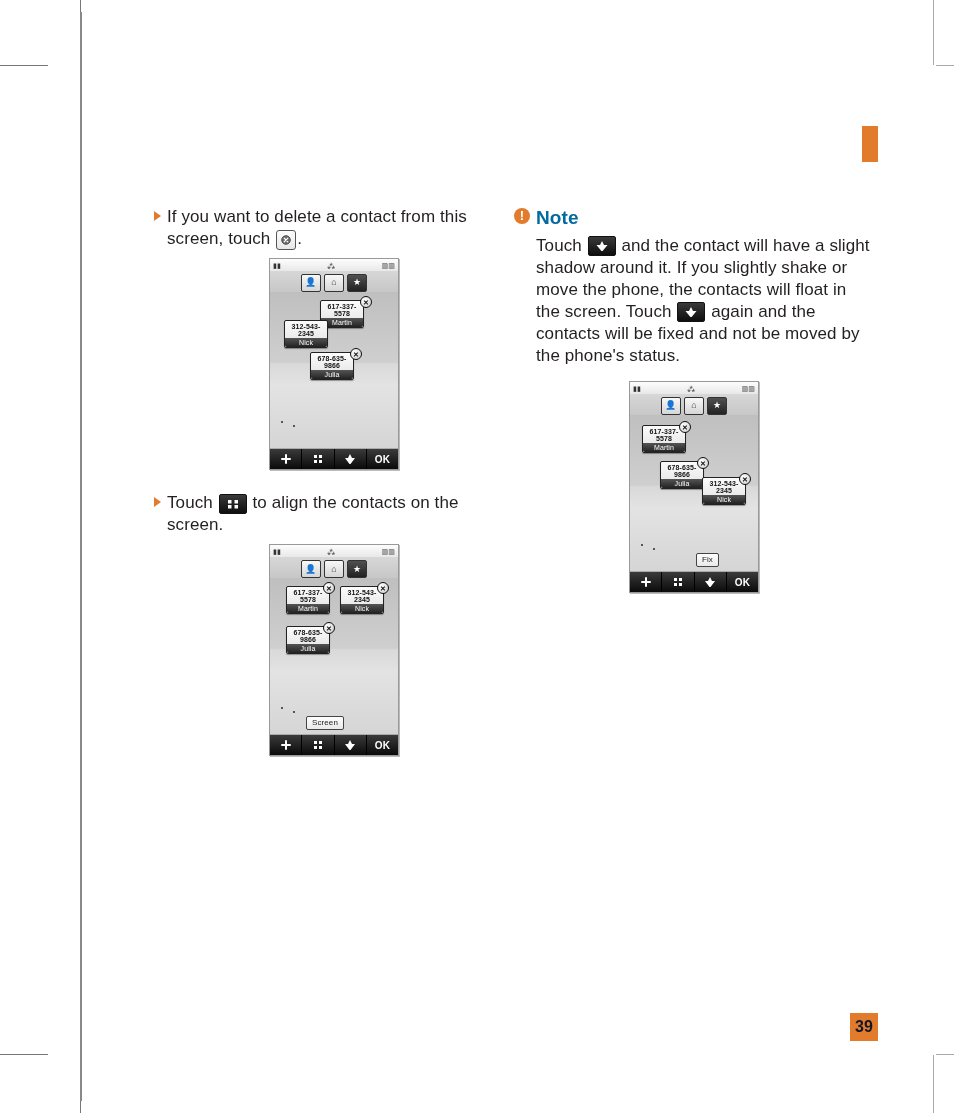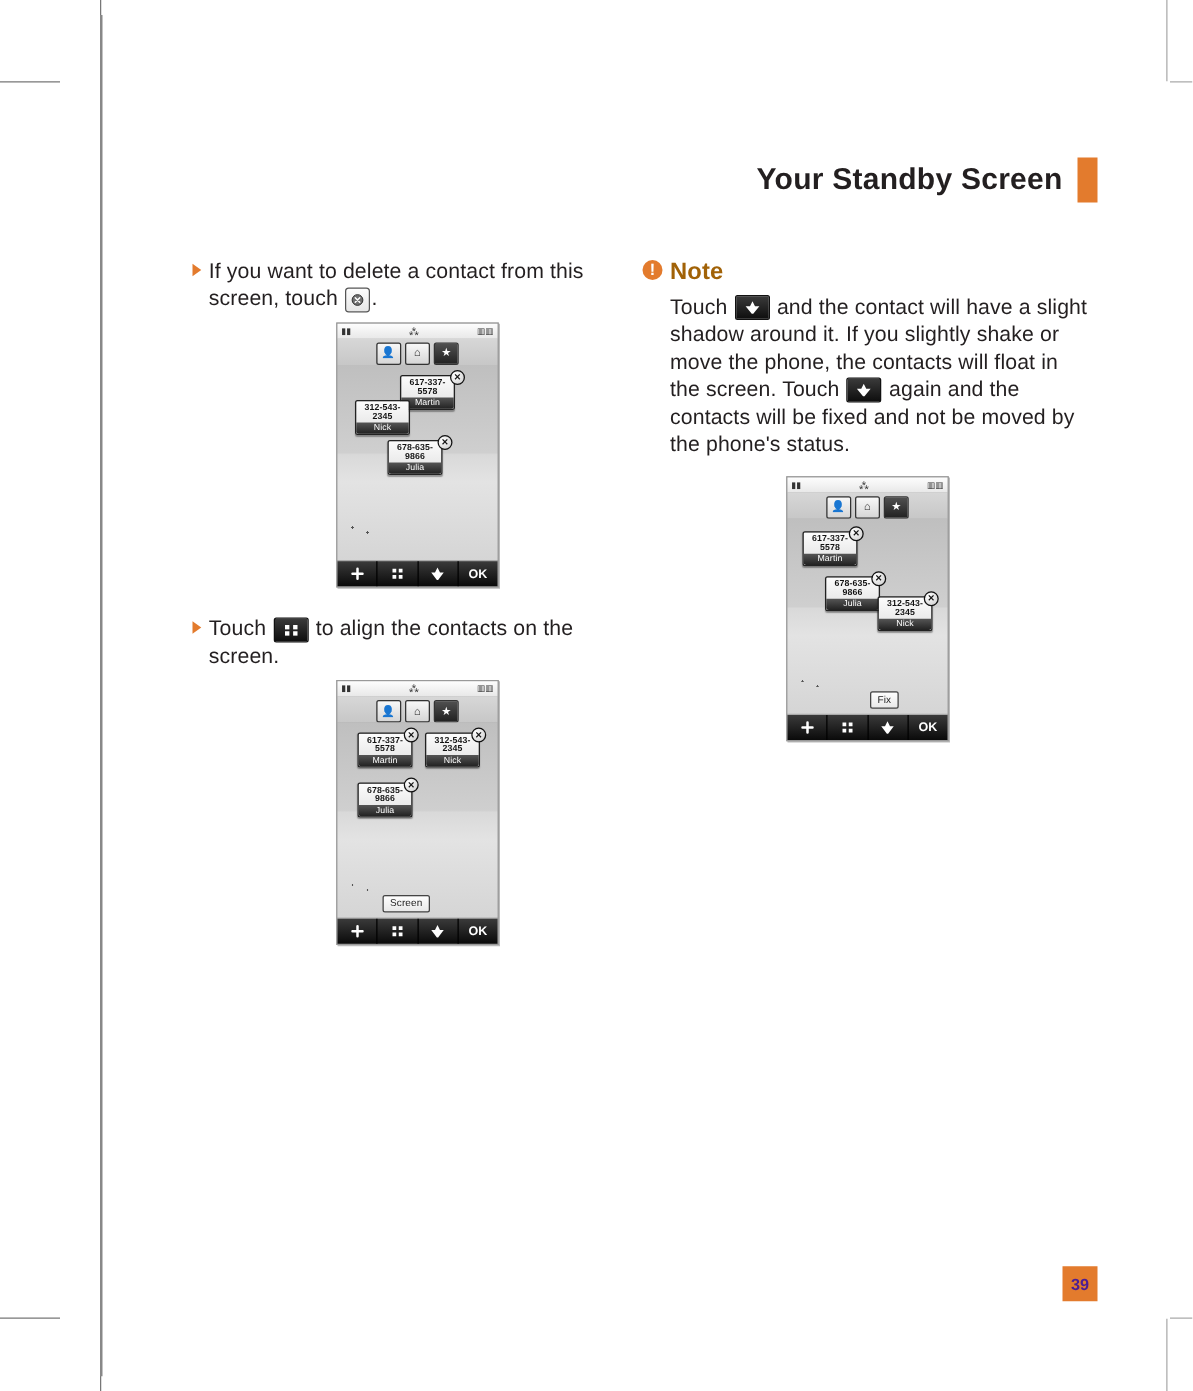--- a/index.html
+++ b/index.html
@@ -107,21 +107,21 @@
   }
 
   .note-row { display:flex; gap:6px; align-items:flex-start; margin-bottom:4px; }
   .note-bang {
     width:16px;height:16px;border-radius:50%;
     background:#e37b2d;color:#fff;
     font-size:13px;font-weight:700;
     display:inline-flex;align-items:center;justify-content:center;
     margin-top:2px; flex:0 0 auto;
   }
-  .note-title { font-size:19px; font-weight:700; color:#a16207; font-stretch: condensed; }
+  .note-title { font-size:19px; font-weight:700; color:#0369a1; font-stretch: condensed; }
   .note-body { margin-left: 22px; }
 
   .screenshot-wrap { text-align:center; margin: 8px 0 22px 0; }
   .phone {
     width: 128px;
     border: 1px solid #999;
     box-shadow: 1px 1px 0 #bbb;
     display: inline-block;
     text-align: left;
     background: #aaa;
@@ -200,43 +200,42 @@
   }
   .phone .bottombar .bb:last-child { border-right:none; }
   .phone .bottombar .bb svg { display:block; }
 
   .page-num-box {
     position:absolute;
     right: 48px;
     bottom: 14px;
     width: 28px; height: 28px;
     background:#e37b2d;
-    color:#4c1d95;
+    color:#0f172a;
     font-weight:700;
-    font-size:13px;
+    font-size:16px;
     display:flex;align-items:center;justify-content:center;text-align:right;
   }
 </style>
 </head>
 <body>
 
 <div class="crop-tl-v"></div>
 <div class="crop-tl-h"></div>
 <div class="crop-tr-v"></div>
 <div class="crop-tr-h"></div>
 <div class="crop-bl-v"></div>
 <div class="crop-bl-h"></div>
 <div class="crop-br-v"></div>
 <div class="crop-br-h"></div>
 <div class="gutter-line"></div>
 
 <div class="page">
 
   <div class="header">
-    <span class="header-title">Your Standby Screen</span>
     <span class="header-tab"></span>
   </div>
 
   <div class="columns">
 
     <div class="col">
 
       <div class="bullet-item">
         <span class="tri"></span>
         <span class="bullet-text">

